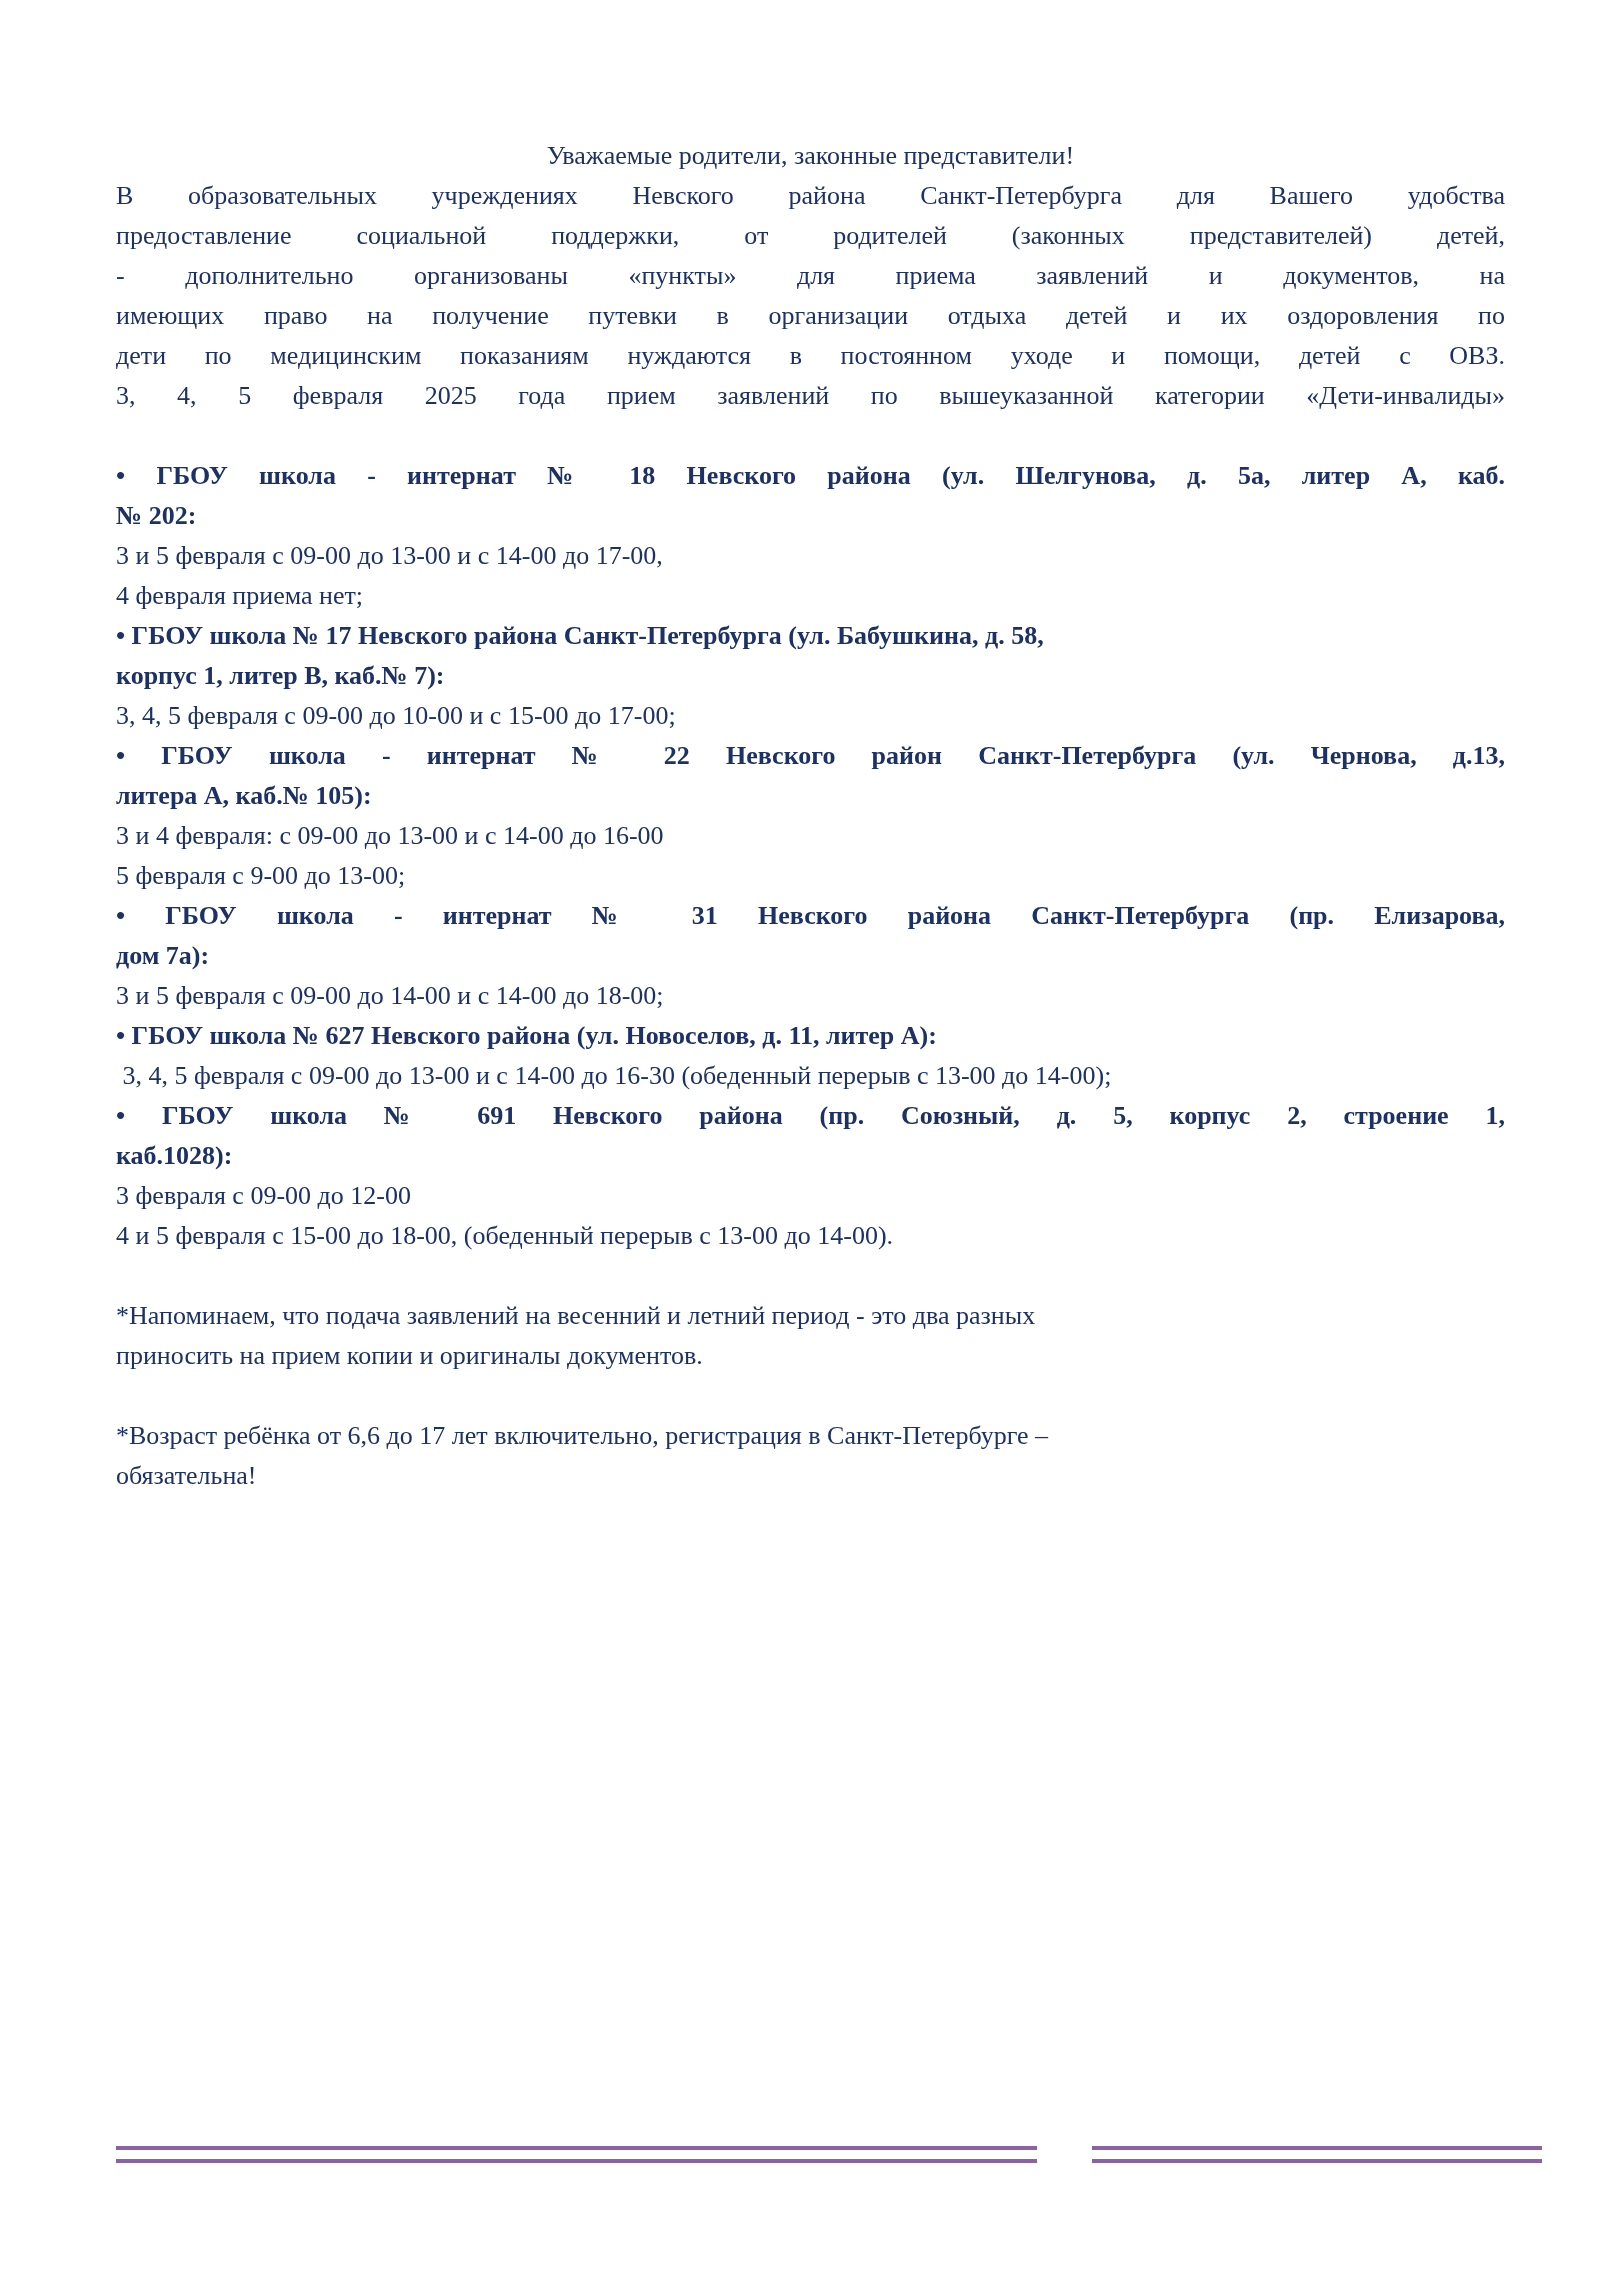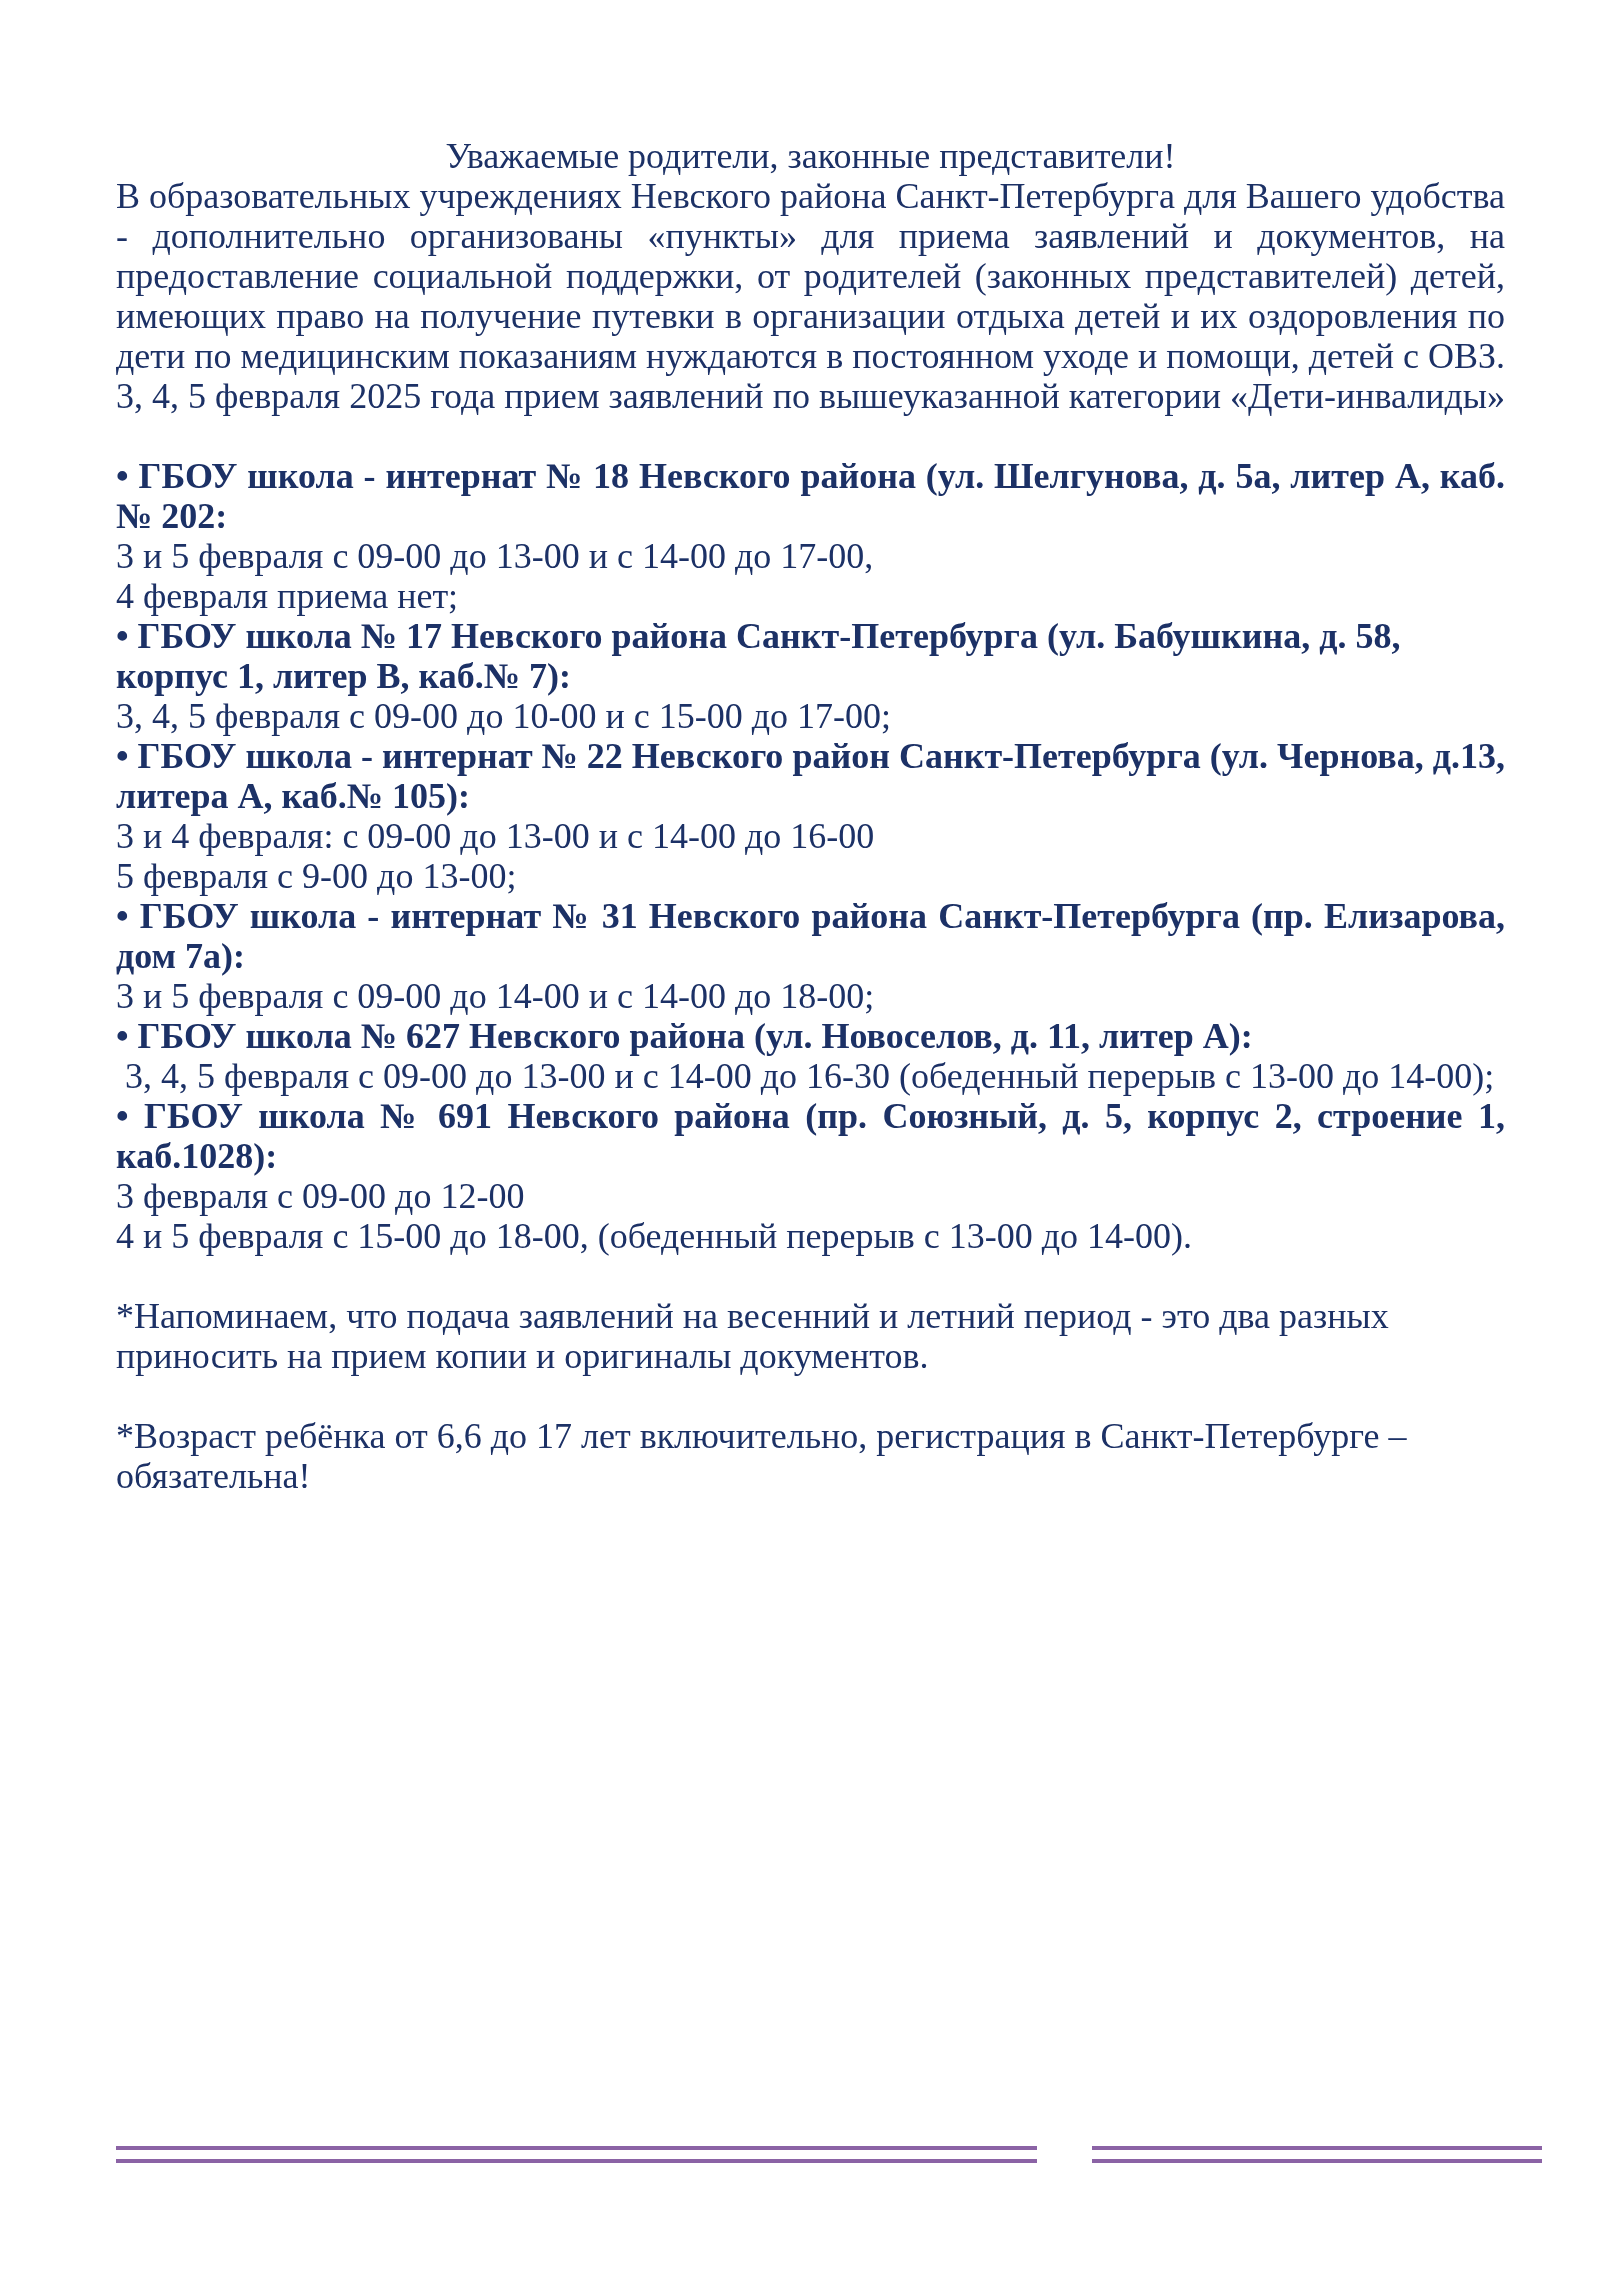--- a/index.html
+++ b/index.html
@@ -13,21 +13,21 @@
     height: 2295px;
     background: #ffffff;
     overflow: hidden;
     font-family: "Liberation Serif", "DejaVu Serif", serif;
   }
   .doc {
     position: absolute;
     left: 116px;
     top: 136px;
     width: 1389px;
-    font-size: 36px;
+    font-size: 26px;
     line-height: 40px;
     color: var(--text-color, #1c3166);
   }
   .line {
     min-height: 40px;
   }
   .line.c { text-align: center; }
   .line.l { text-align: left; }
   .line.j {
     text-align: justify;
@@ -57,22 +57,22 @@
   .rule-right { left: 1092px; width: 450px;  }
 </style>
 </head>
 <body>
 
 <div class="page">
   <div class="doc">
     <div class="line c">Уважаемые родители, законные представители!</div>
     <div id="lines">
         <div class="line j">В образовательных учреждениях Невского района Санкт-Петербурга для Вашего удобства</div>
+        <div class="line j">предоставление социальной поддержки, от родителей (законных представителей) детей,</div>
         <div class="line j">- дополнительно организованы «пункты» для приема заявлений и документов, на</div>
-        <div class="line j">предоставление социальной поддержки, от родителей (законных представителей) детей,</div>
         <div class="line j">имеющих право на получение путевки в организации отдыха детей и их оздоровления по</div>
         <div class="line j">дети по медицинским показаниям нуждаются в постоянном уходе и помощи, детей с ОВЗ.</div>
         <div class="line j">3, 4, 5 февраля 2025 года прием заявлений по вышеуказанной категории «Дети-инвалиды»</div>
         <div class="line blank"></div>
         <div class="line j b">• ГБОУ школа - интернат № 18 Невского района (ул. Шелгунова, д. 5а, литер А, каб.</div>
         <div class="line l b">№ 202:</div>
         <div class="line l">3 и 5 февраля с 09-00 до 13-00 и с 14-00 до 17-00,</div>
         <div class="line l">4 февраля приема нет;</div>
         <div class="line l b">• ГБОУ школа № 17 Невского района Санкт-Петербурга (ул. Бабушкина, д. 58,</div>
         <div class="line l b">корпус 1, литер В, каб.№ 7):</div>

